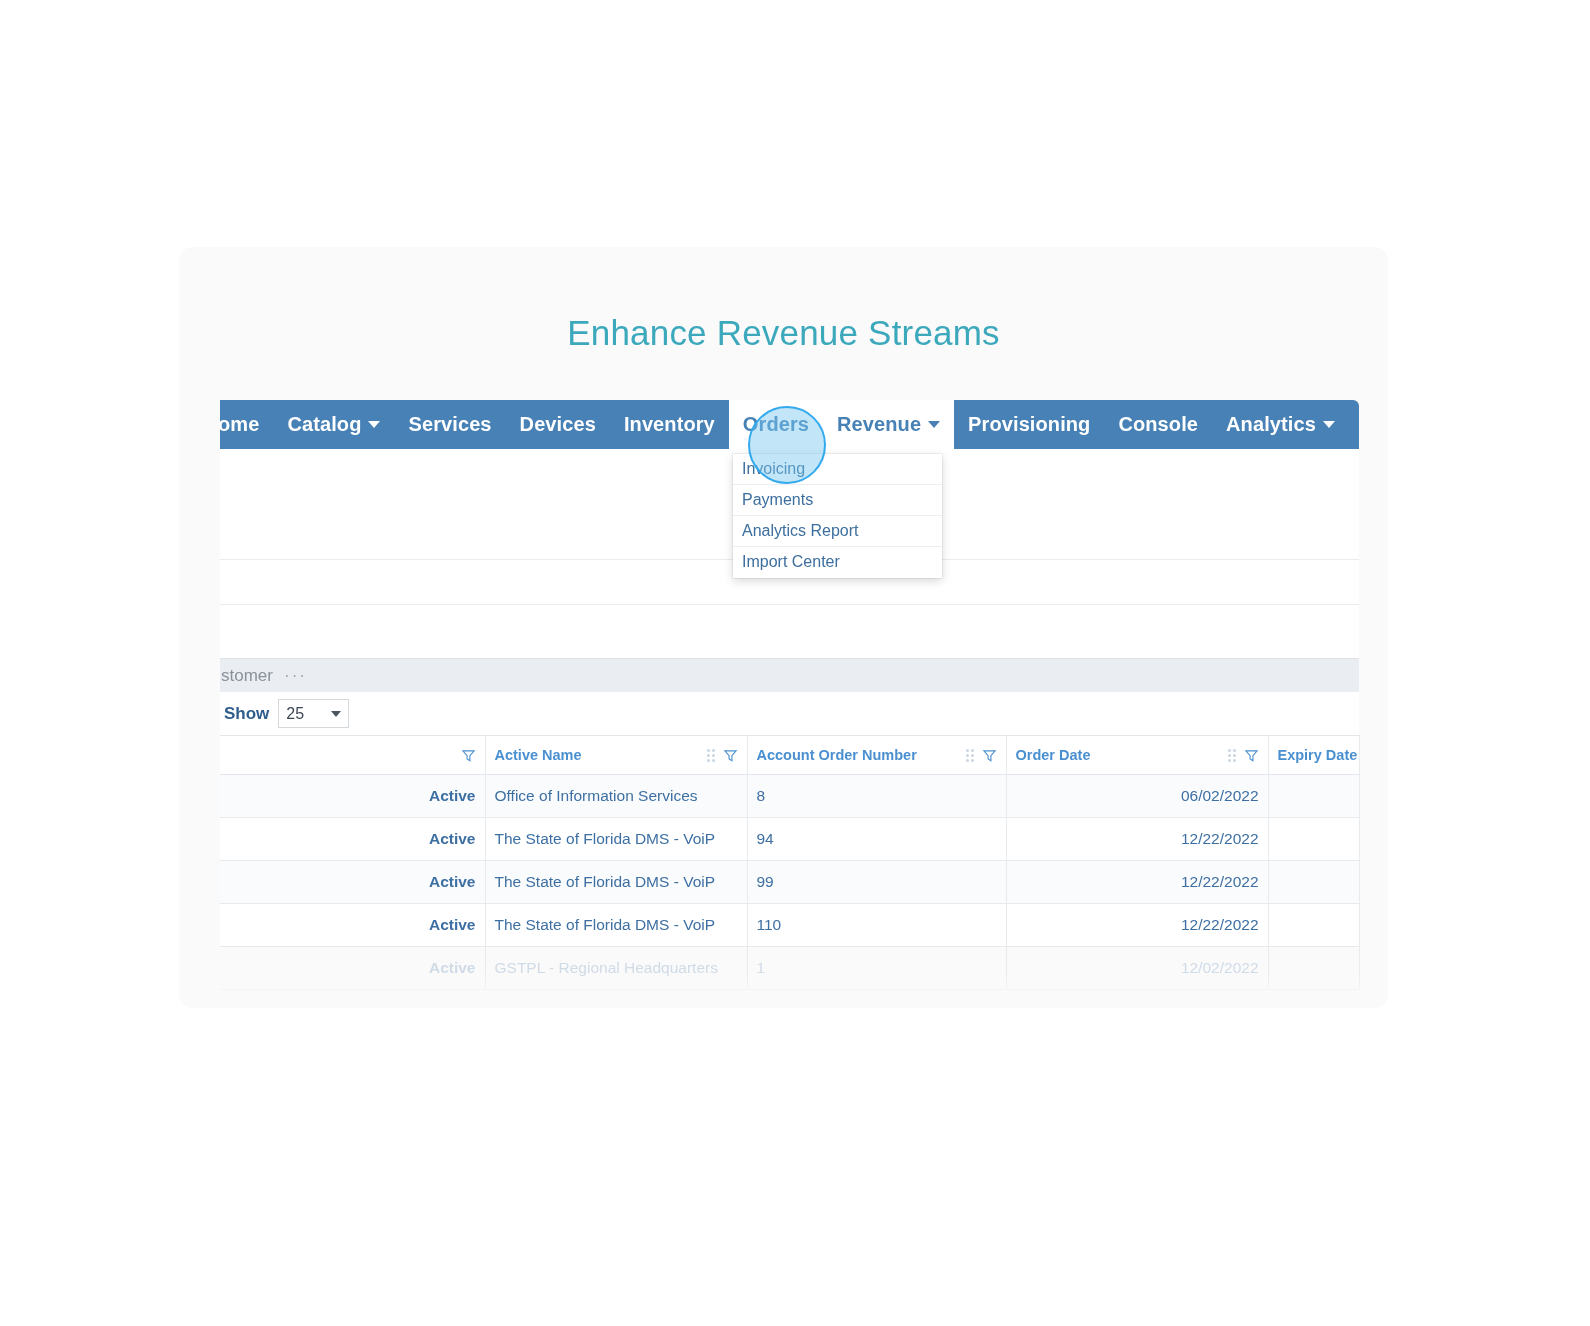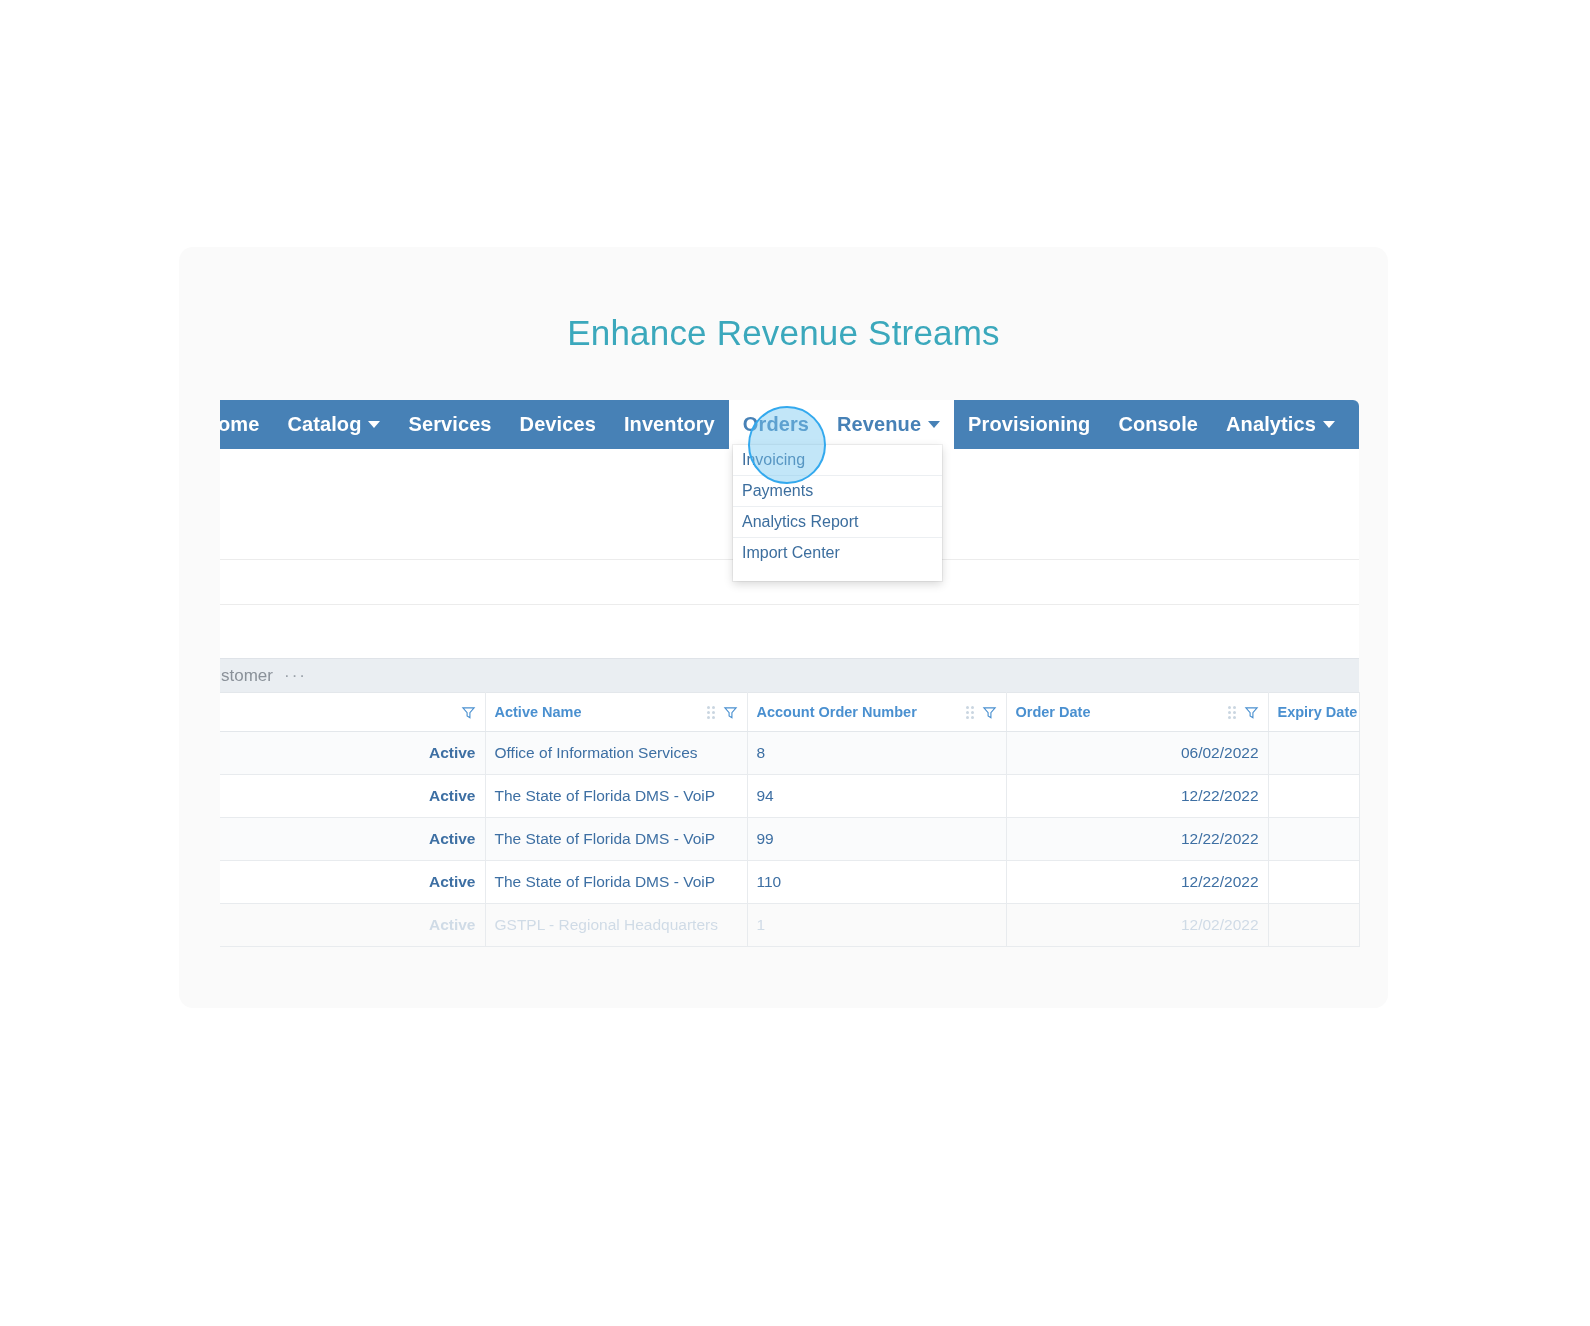--- a/index.html
+++ b/index.html
@@ -110,26 +110,26 @@
     left: 0;
     width: 1139px;
     height: 1px;
     background: #ececec;
   }
 
   
   .dropdown {
     position: absolute;
     left: 513px;
-    top: 46px;
+    top: 55px;
     width: 209px;
     background: #ffffff;
     box-shadow: 0 3px 9px rgba(0,0,0,0.16), 0 0 0 1px rgba(0,0,0,0.05);
     z-index: 6;
-    padding-bottom: 13px;
+    padding-bottom: 1px;
   }
   .dropdown-item {
     height: 30px;
     line-height: 30px;
     padding: 0 0 0 9px;
     font-size: 16px;
     color: #3c6e9e;
     border-bottom: 1px solid #eceff2;
     white-space: nowrap;
   }
@@ -363,20 +363,27 @@
 
     <div class="highlight-bubble"></div>
 
     <div class="table-zone">
 
       <div class="crumb-bar">
         <span>stomer</span>
         <span class="crumb-dots">···</span>
       </div>
 
+      <div class="show-bar">
+        <span class="show-label">Show</span>
+        <div class="show-select">
+          <span>25</span>
+          <span class="sel-caret"></span>
+        </div>
+      </div>
 
       <table class="grid">
         <colgroup>
           <col style="width:265px">
           <col style="width:262px">
           <col style="width:259px">
           <col style="width:262px">
           <col style="width:91px">
         </colgroup>
         <thead>

